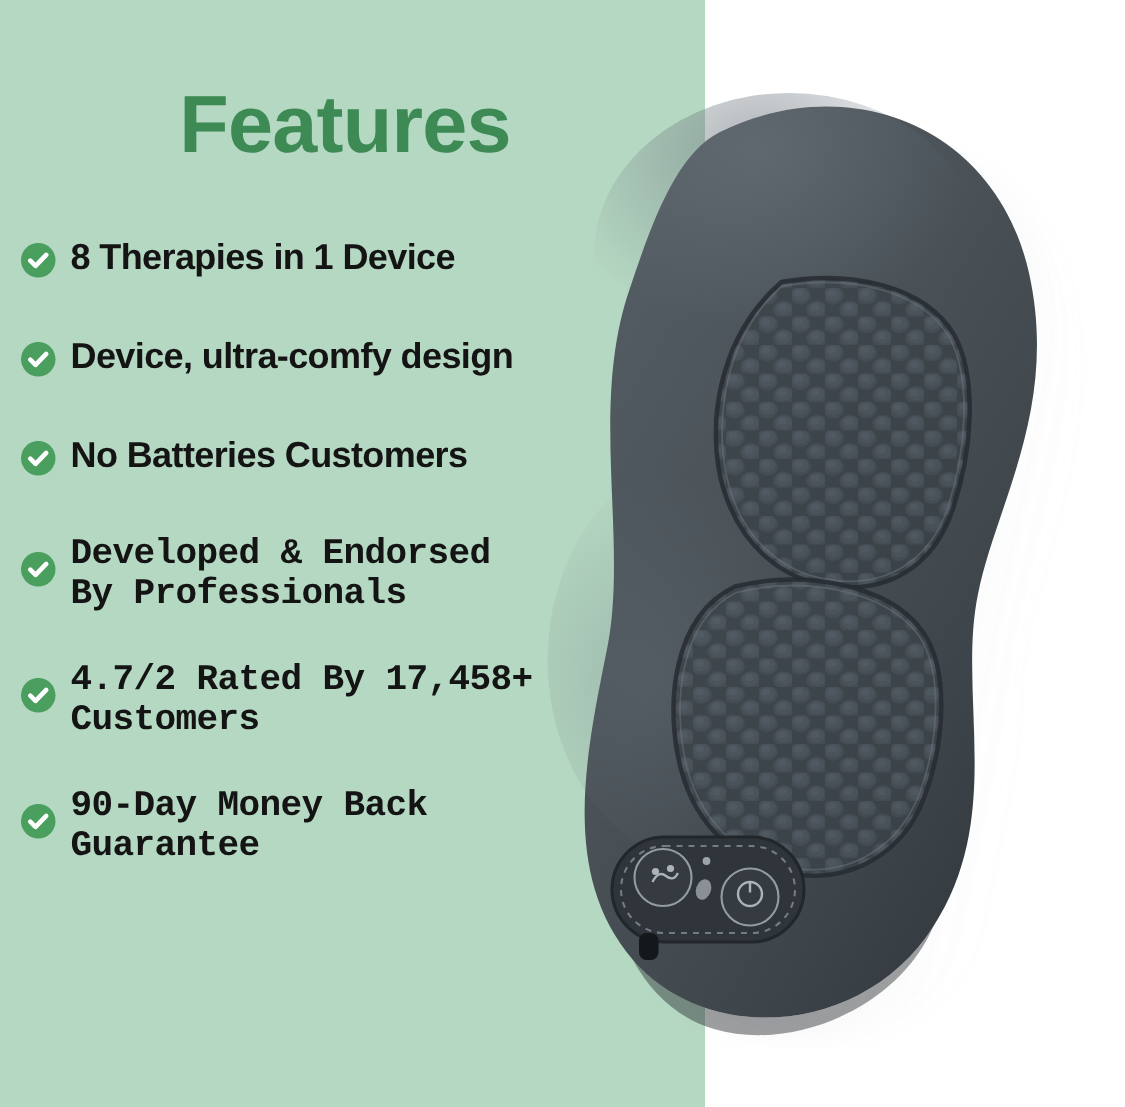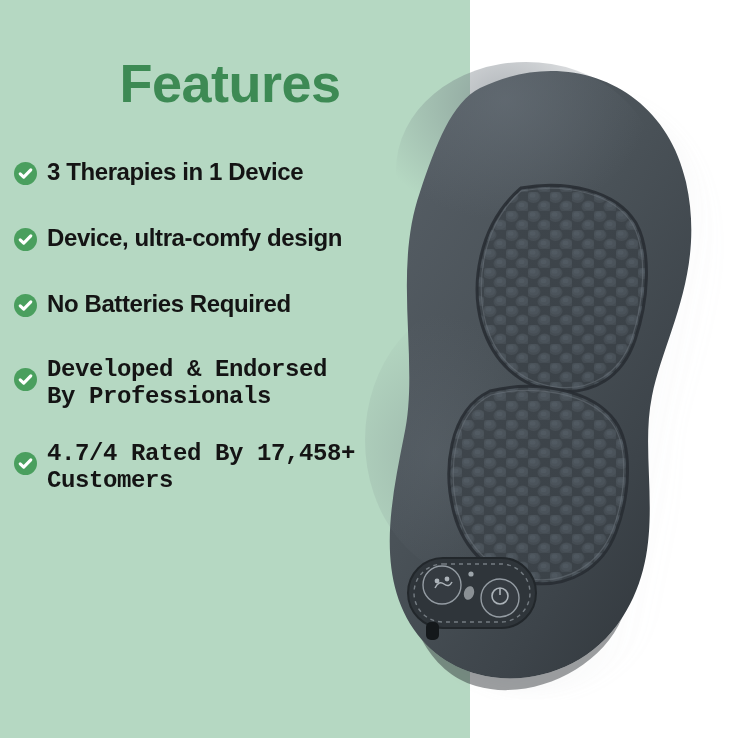--- a/index.html
+++ b/index.html
@@ -251,58 +251,67 @@
     <div class="page-title">Features</div>
 
     <div class="feature-list">
 
       <div class="feature-item">
         <span class="check-icon">
           <svg viewBox="0 0 23 23">
               <path d="M6.2 11.8 L9.7 15.2 L16.8 7.9" fill="none" stroke="#ffffff" stroke-width="3.1" stroke-linecap="round" stroke-linejoin="round"></path>
             </svg>
         </span>
-        <span class="feature-label">3 Therapies in 1 Device</span>
+        <span class="feature-label">8 Therapies in 1 Device</span>
       </div>
 
       <div class="feature-item">
         <span class="check-icon">
           <svg viewBox="0 0 23 23">
               <path d="M6.2 11.8 L9.7 15.2 L16.8 7.9" fill="none" stroke="#ffffff" stroke-width="3.1" stroke-linecap="round" stroke-linejoin="round"></path>
             </svg>
         </span>
         <span class="feature-label">Device, ultra-comfy design</span>
       </div>
 
       <div class="feature-item">
         <span class="check-icon">
           <svg viewBox="0 0 23 23">
               <path d="M6.2 11.8 L9.7 15.2 L16.8 7.9" fill="none" stroke="#ffffff" stroke-width="3.1" stroke-linecap="round" stroke-linejoin="round"></path>
             </svg>
         </span>
-        <span class="feature-label">No Batteries Required</span>
+        <span class="feature-label">No Batteries Customers</span>
       </div>
 
       <div class="feature-item two-line">
         <span class="check-icon">
           <svg viewBox="0 0 23 23">
               <path d="M6.2 11.8 L9.7 15.2 L16.8 7.9" fill="none" stroke="#ffffff" stroke-width="3.1" stroke-linecap="round" stroke-linejoin="round"></path>
             </svg>
         </span>
         <span class="feature-label">Developed &amp; Endorsed
 By Professionals</span>
       </div>
 
       <div class="feature-item two-line">
         <span class="check-icon">
           <svg viewBox="0 0 23 23">
               <path d="M6.2 11.8 L9.7 15.2 L16.8 7.9" fill="none" stroke="#ffffff" stroke-width="3.1" stroke-linecap="round" stroke-linejoin="round"></path>
             </svg>
         </span>
-        <span class="feature-label">4.7/4 Rated By 17,458+
+        <span class="feature-label">4.7/2 Rated By 17,458+
 Customers</span>
       </div>
 
+      <div class="feature-item two-line">
+        <span class="check-icon">
+          <svg viewBox="0 0 23 23">
+              <path d="M6.2 11.8 L9.7 15.2 L16.8 7.9" fill="none" stroke="#ffffff" stroke-width="3.1" stroke-linecap="round" stroke-linejoin="round"></path>
+            </svg>
+        </span>
+        <span class="feature-label">90-Day Money Back
+Guarantee</span>
+      </div>
 
     </div>
   </div>
 
 </div>
 
 </body></html>

